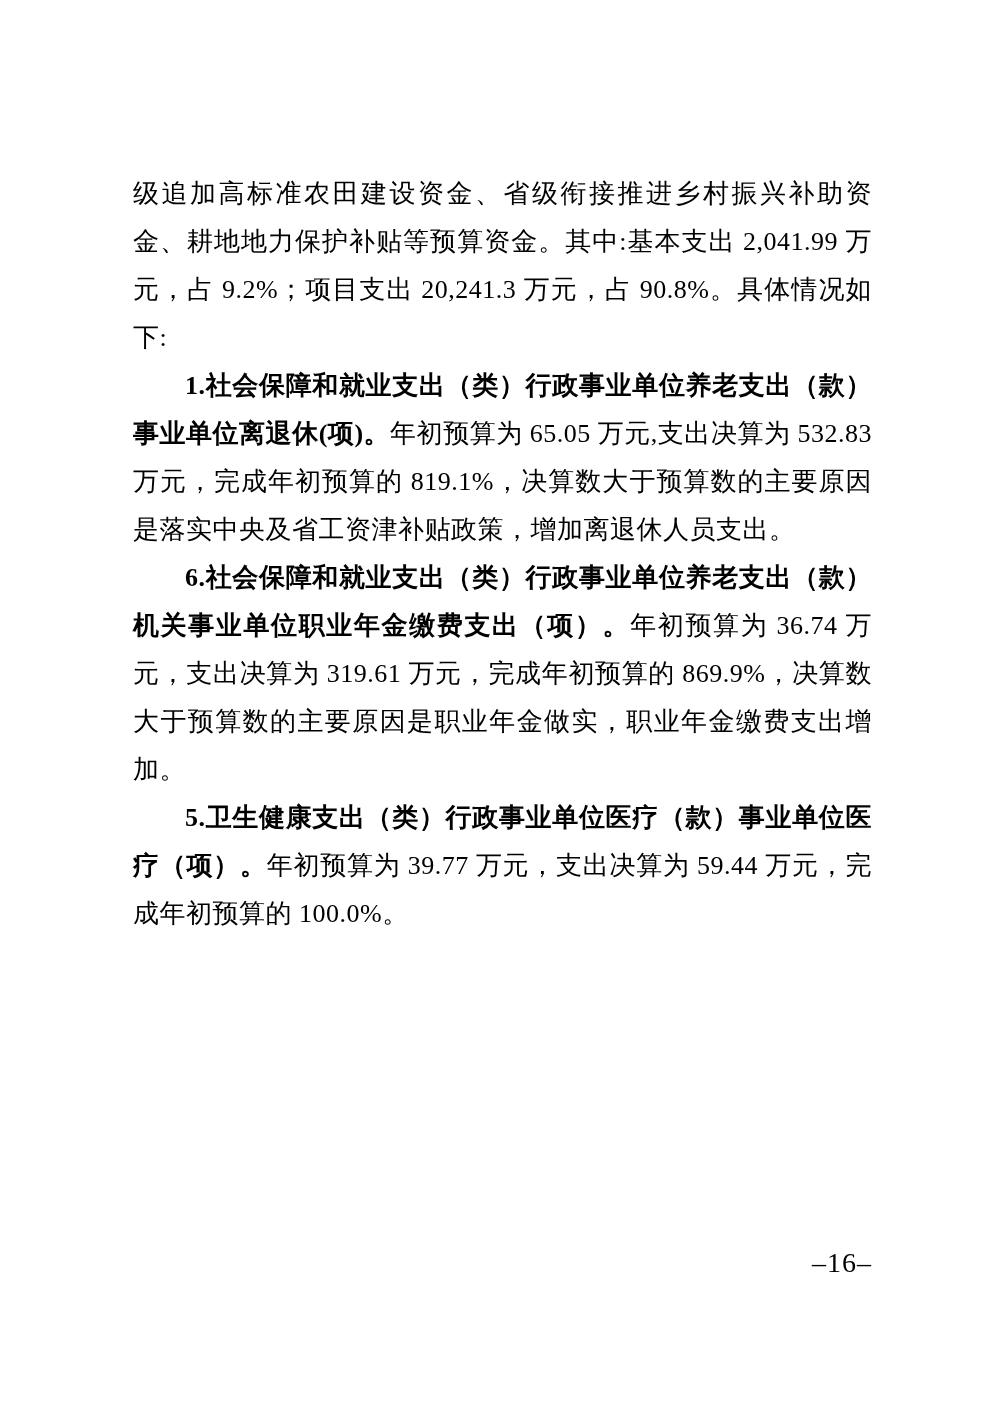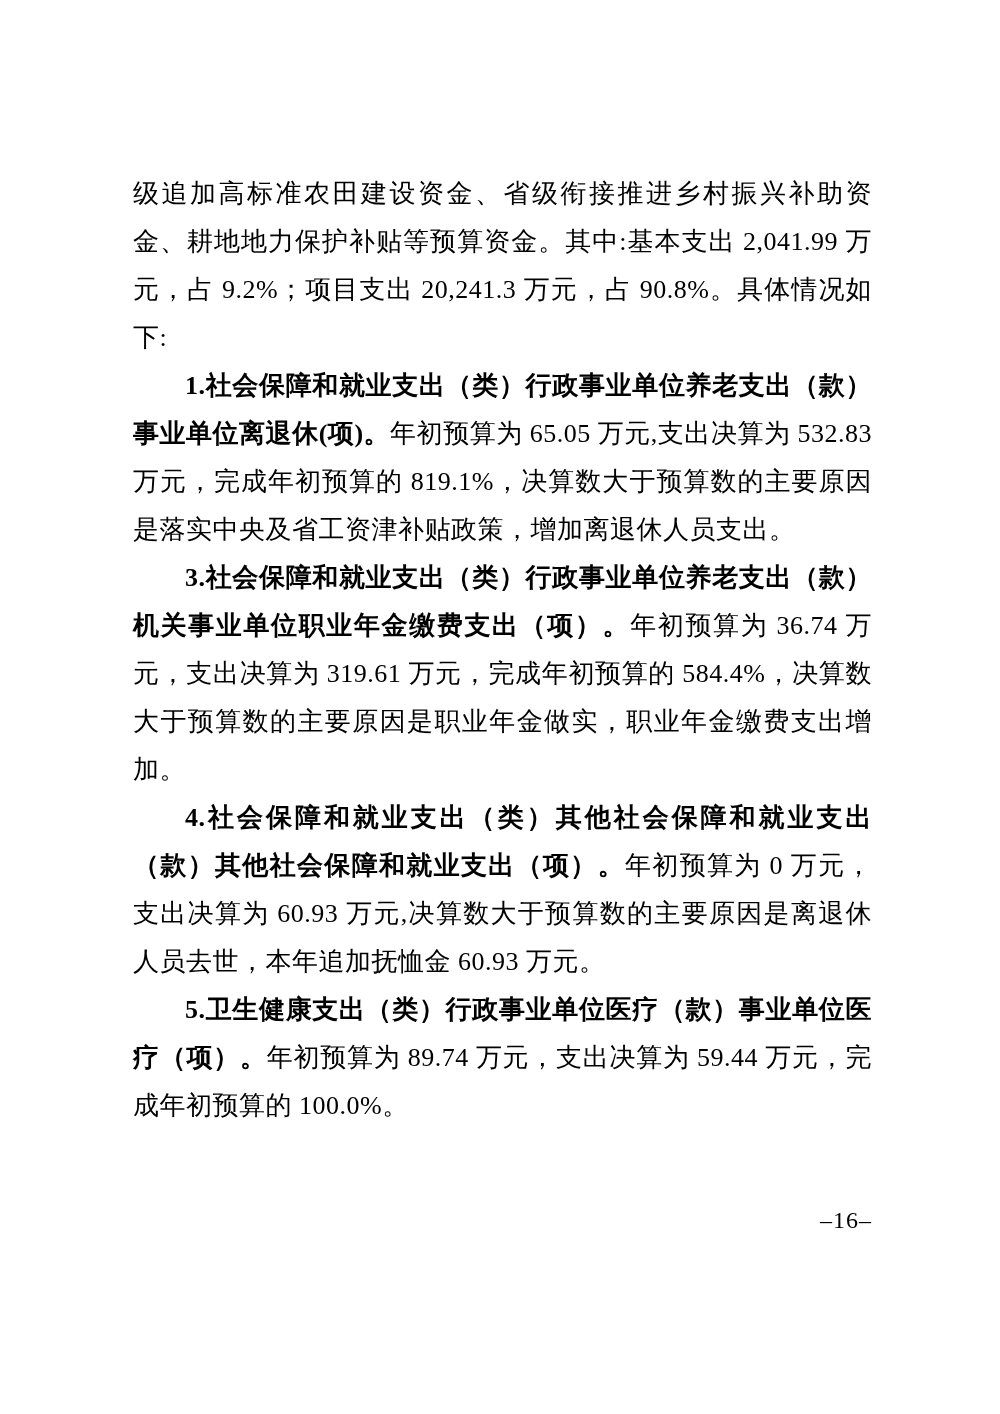--- a/index.html
+++ b/index.html
@@ -27,40 +27,39 @@
     margin: 0;
     font-size: 26px;
     line-height: 48px;
     text-align: justify;
     letter-spacing: 0.5px;
   }
   .para.indent { text-indent: 2em; }
   .lead { font-weight: bold; font-family: Liberation Serif, serif; }
   .page-number {
     position: absolute;
-    top: 1205px;
+    top: 1248px;
     right: 128px;
-    font-size: 24px;
+    font-size: 28px;
     line-height: 30px;
     letter-spacing: 1px;
   }
 </style>
 </head>
 <body>
 
 <div class="page">
   <div class="content">
 
     <p class="para">级追加高标准农田建设资金、省级衔接推进乡村振兴补助资金、耕地地力保护补贴等预算资金。其中:基本支出 2,041.99 万元，占 9.2%；项目支出 20,241.3 万元，占 90.8%。具体情况如下:</p>
 
     <p class="para indent"><span class="lead">1.社会保障和就业支出（类）行政事业单位养老支出（款）事业单位离退休(项)。</span><span>年初预算为 65.05 万元,支出决算为 532.83 万元，完成年初预算的 819.1%，决算数大于预算数的主要原因是落实中央及省工资津补贴政策，增加离退休人员支出。</span></p>
 
 
-    <p class="para indent"><span class="lead">3.社会保障和就业支出（类）行政事业单位养老支出（款）机关事业单位职业年金缴费支出（项）。</span><span>年初预算为 36.74 万元，支出决算为 319.61 万元，完成年初预算的 584.4%，决算数大于预算数的主要原因是职业年金做实，职业年金缴费支出增加。</span></p>
+    <p class="para indent"><span class="lead">6.社会保障和就业支出（类）行政事业单位养老支出（款）机关事业单位职业年金缴费支出（项）。</span><span>年初预算为 36.74 万元，支出决算为 319.61 万元，完成年初预算的 869.9%，决算数大于预算数的主要原因是职业年金做实，职业年金缴费支出增加。</span></p>
 
-    <p class="para indent"><span class="lead">4.社会保障和就业支出（类）其他社会保障和就业支出（款）其他社会保障和就业支出（项）。</span><span>年初预算为 0 万元，支出决算为 60.93 万元,决算数大于预算数的主要原因是离退休人员去世，本年追加抚恤金 60.93 万元。</span></p>
 
-    <p class="para indent"><span class="lead">5.卫生健康支出（类）行政事业单位医疗（款）事业单位医疗（项）。</span><span>年初预算为 89.74 万元，支出决算为 59.44 万元，完成年初预算的 100.0%。</span></p>
+    <p class="para indent"><span class="lead">5.卫生健康支出（类）行政事业单位医疗（款）事业单位医疗（项）。</span><span>年初预算为 39.77 万元，支出决算为 59.44 万元，完成年初预算的 100.0%。</span></p>
 
   </div>
 
   <div class="page-number">–16–</div>
 </div>
 
 </body></html>

